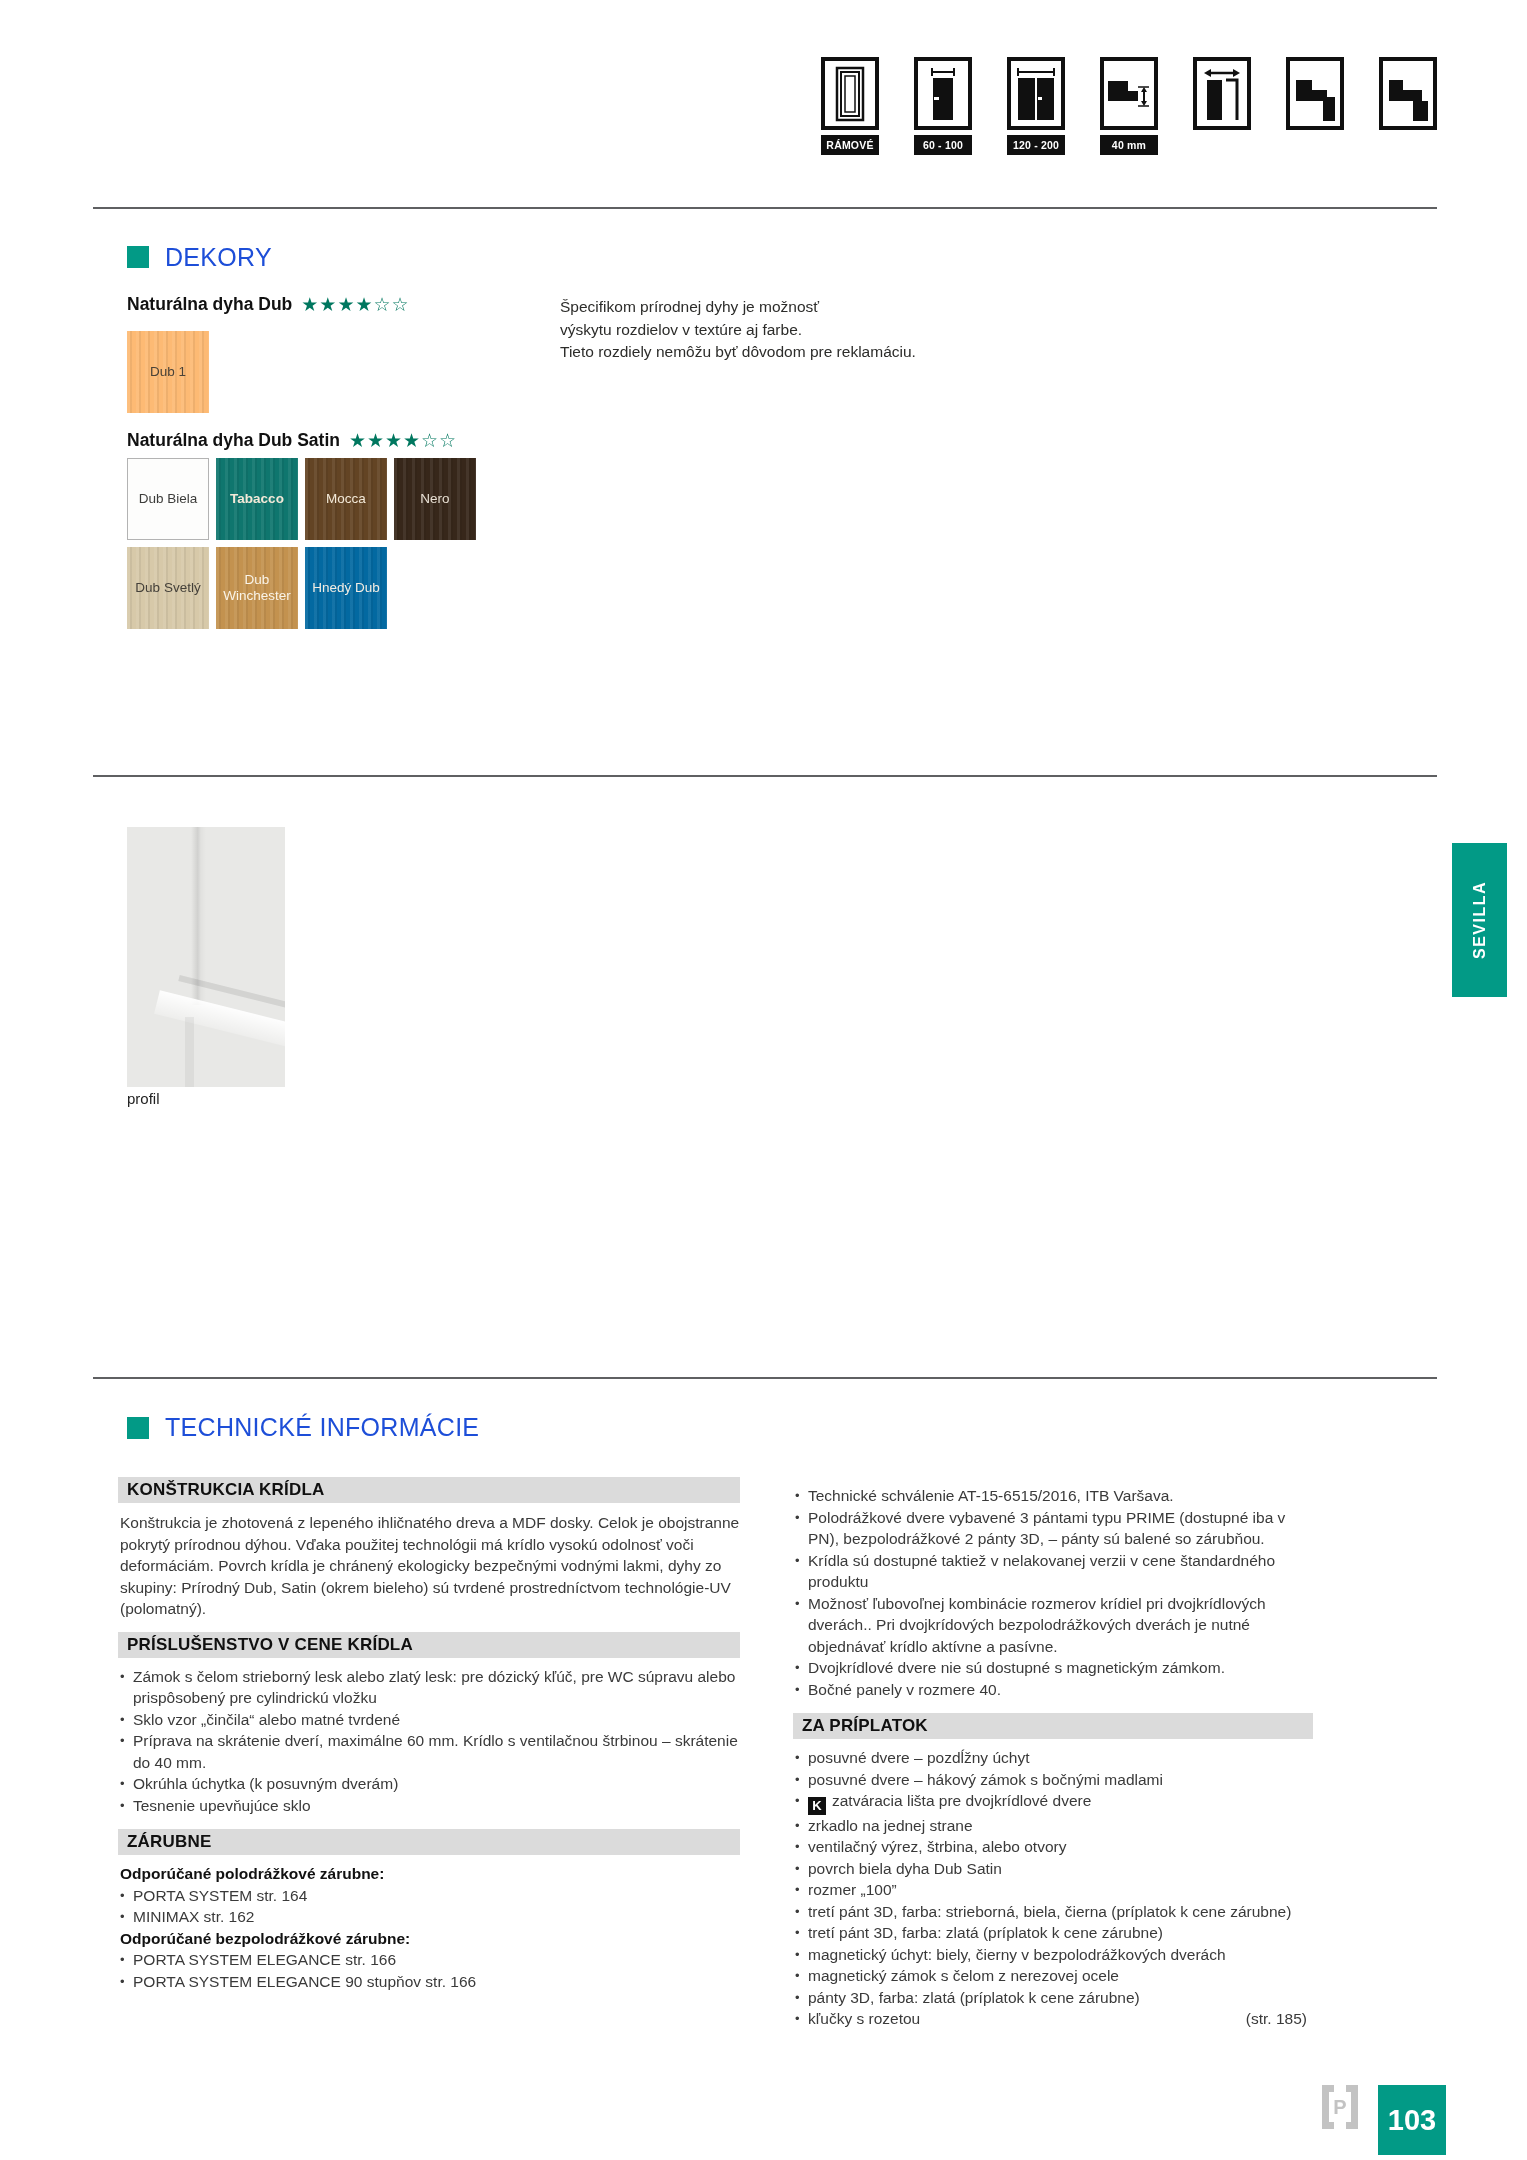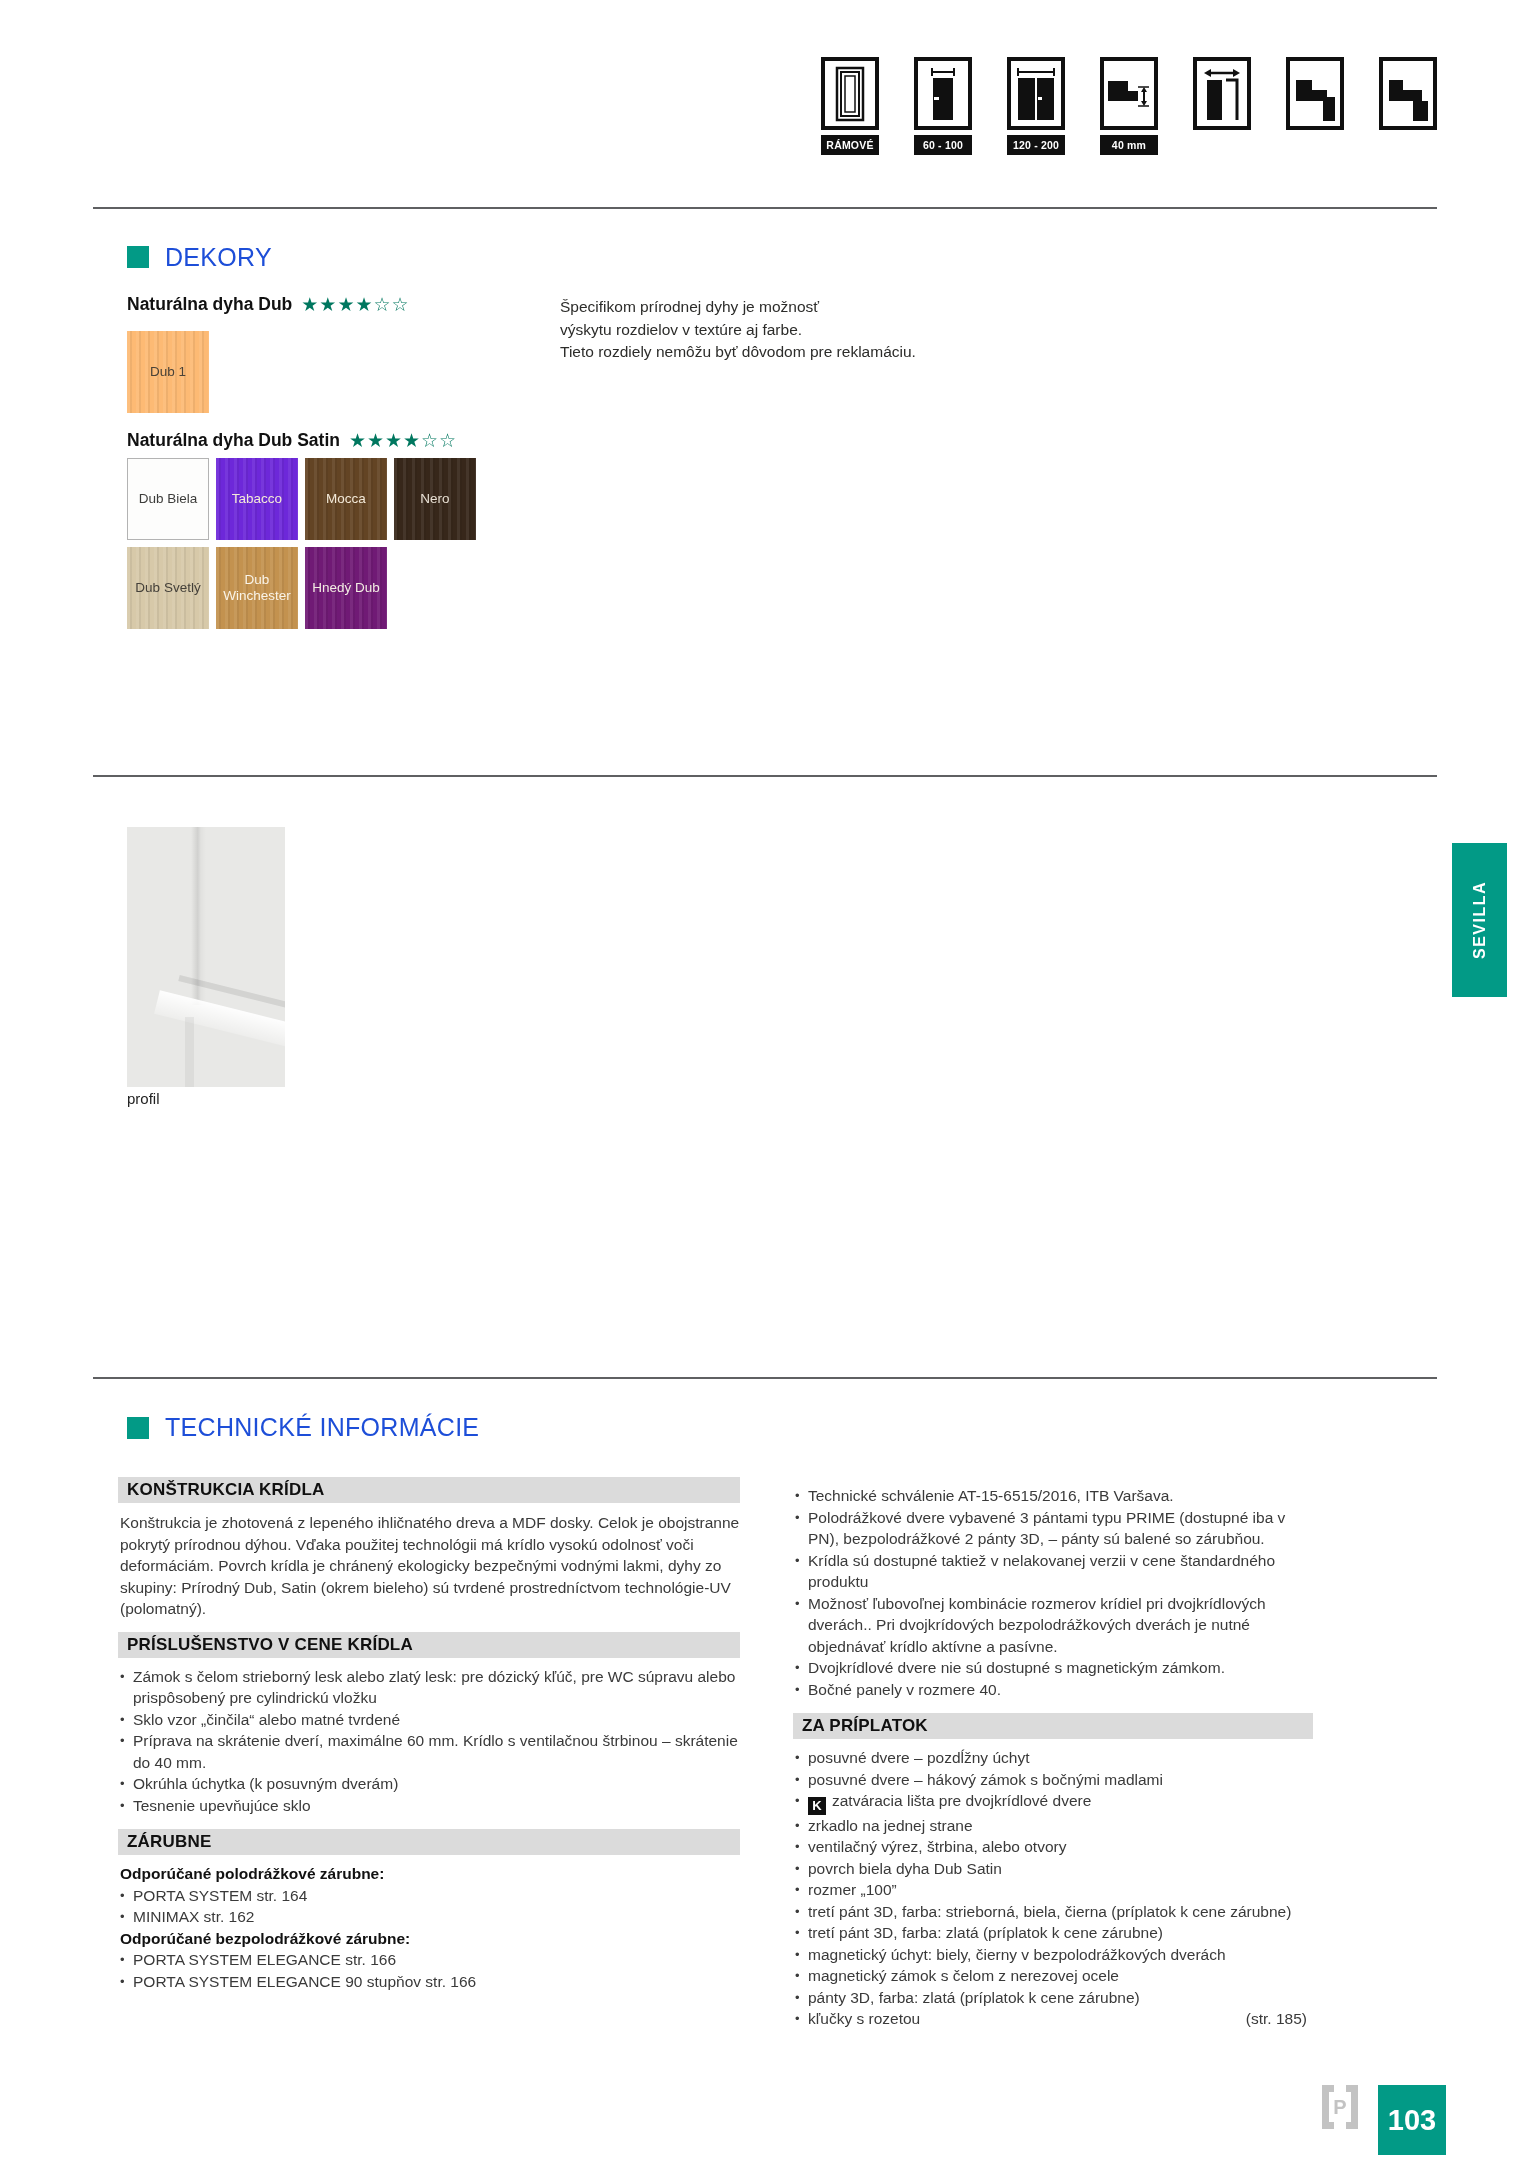--- a/index.html
+++ b/index.html
@@ -198,21 +198,21 @@
 </div>
 
 <div class="group-heading" style="left:127px;top:430px;">
   <span class="group-name">Naturálna dyha Dub Satin</span>
   <span class="stars" style="color: rgb(0, 119, 95);">★★★★☆☆</span>
 </div>
 <div class="swatch-row" style="left:127px;top:458px;">
   <div class="swatch bordered" style="background-color: rgb(253, 253, 252); color: rgb(61, 61, 59);">
     <span class="swatch-label">Dub Biela</span>
   </div>
-  <div class="swatch" style="background-color: #6d28d9; color: rgb(243, 233, 216);">
+  <div class="swatch" style="background-color: #0f766e; color: rgb(243, 233, 216); font-weight: bold;">
     <div class="grain"></div>
     <span class="swatch-label">Tabacco</span>
   </div>
   <div class="swatch" style="background-color: rgb(99, 68, 36); color: rgb(243, 233, 216);">
     <div class="grain"></div>
     <span class="swatch-label">Mocca</span>
   </div>
   <div class="swatch" style="background-color: rgb(55, 39, 26); color: rgb(232, 224, 212);">
     <div class="grain"></div>
     <span class="swatch-label">Nero</span>
@@ -220,21 +220,21 @@
 </div>
 <div class="swatch-row" style="left:127px;top:547px;">
   <div class="swatch" style="background-color: rgb(215, 201, 169); color: rgb(69, 65, 58);">
     <div class="grain"></div>
     <span class="swatch-label">Dub Svetlý</span>
   </div>
   <div class="swatch" style="background-color: rgb(195, 146, 79); color: rgb(250, 244, 232);">
     <div class="grain"></div>
     <span class="swatch-label">Dub Winchester</span>
   </div>
-  <div class="swatch" style="background-color: #701a75; color: rgb(243, 237, 227);">
+  <div class="swatch" style="background-color: #0369a1; color: rgb(243, 237, 227);">
     <div class="grain"></div>
     <span class="swatch-label">Hnedý Dub</span>
   </div>
 </div>
 
 <div class="profile-photo">
   <div class="pp-groove"></div>
   <div class="pp-darkline"></div>
   <div class="pp-highlight"></div>
   <div class="pp-lowline"></div>

